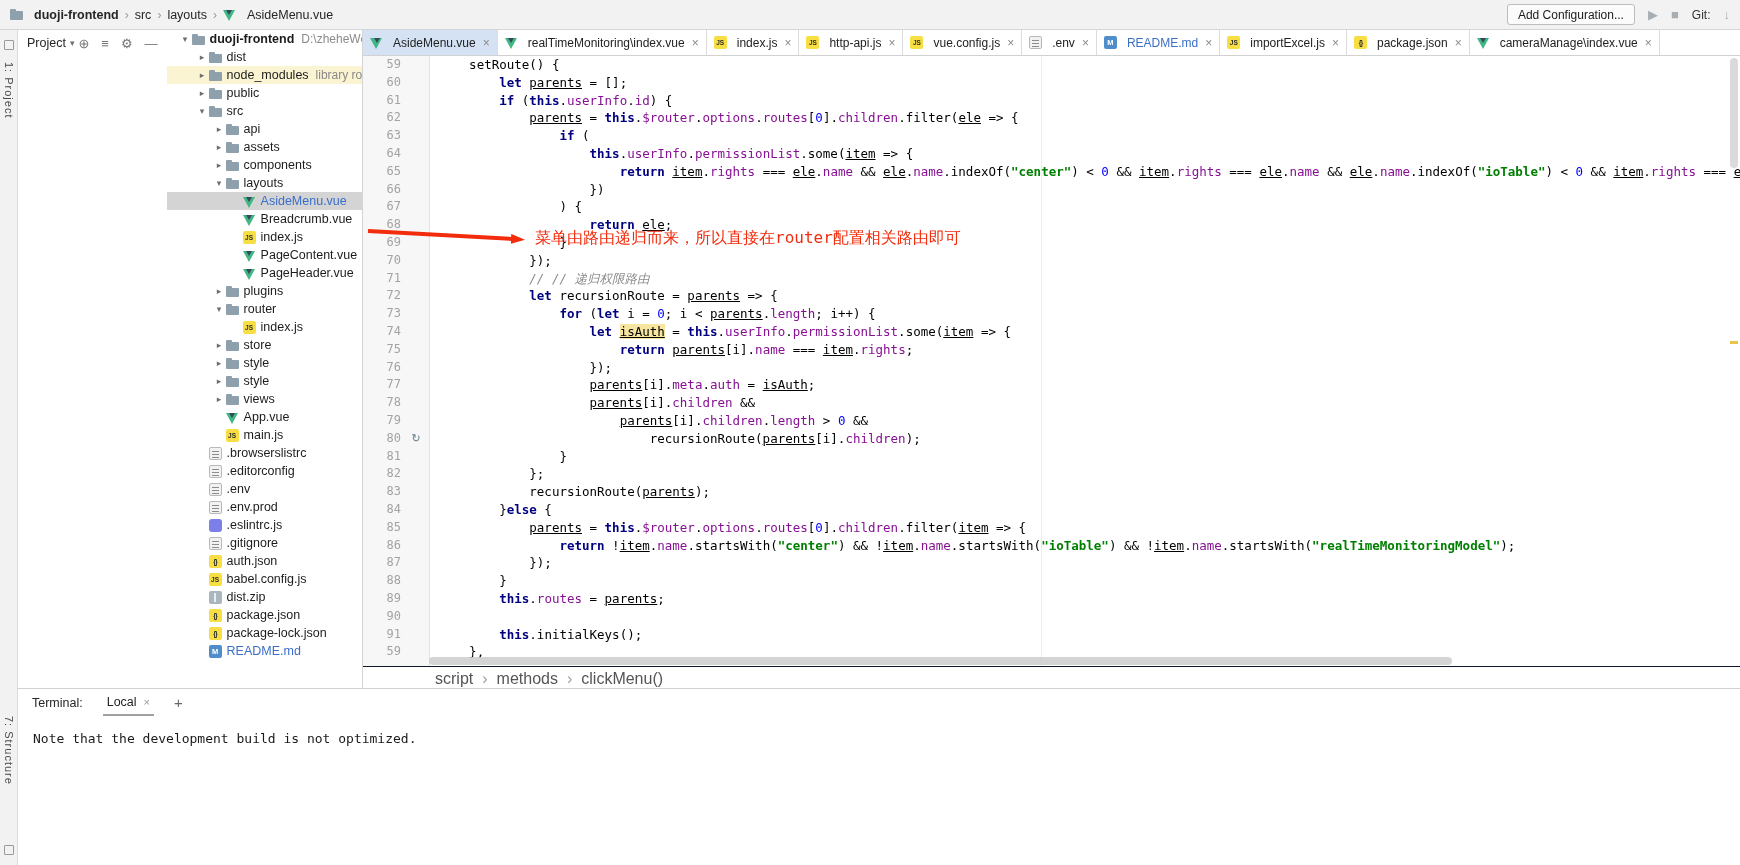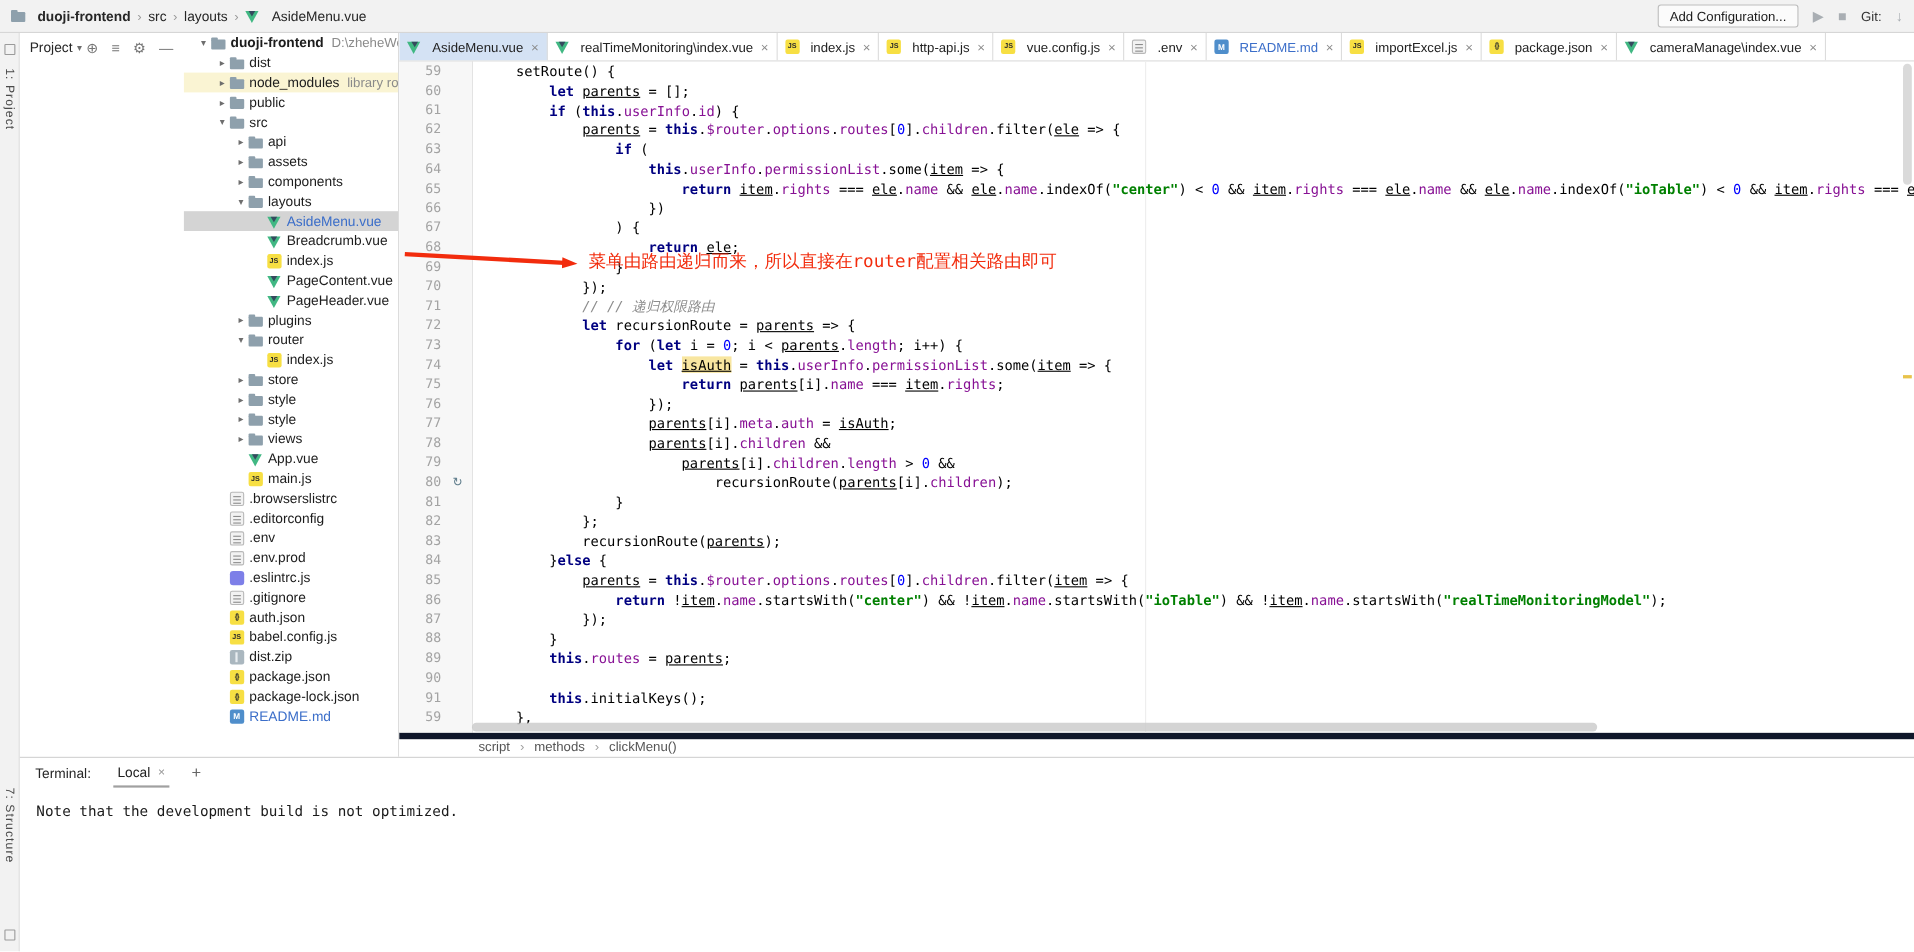--- a/index.html
+++ b/index.html
@@ -80,21 +80,21 @@
 
   .anno-svg{position:absolute;left:0;top:0;z-index:6;pointer-events:none}
   .anno-text{position:absolute;left:172px;top:172px;z-index:6;color:#f22c0d;font-size:16px;white-space:nowrap;pointer-events:none}
 
   .hscroll{position:absolute;left:66px;right:16px;bottom:1px;height:8px;z-index:7}
   .hthumb{position:absolute;left:0;width:79%;height:100%;background:#c9c9c9;border-radius:4px;opacity:.8}
   .vscroll{position:absolute;right:0;top:0;bottom:10px;width:12px;z-index:7}
   .vthumb{position:absolute;top:2px;right:2px;width:8px;height:110px;background:#cecece;border-radius:4px;opacity:.75}
   .stripe-mark{position:absolute;right:2px;top:285px;width:8px;height:3px;background:#e8c34b}
 
-  .ecrumbs{height:22px;flex:none;border-top:6px solid #0f172a;display:flex;align-items:flex-start;padding-left:72px;gap:9px;font-size:12px;color:#555;background:#fff}
+  .ecrumbs{height:22px;flex:none;border-top:1px solid #0f172a;display:flex;align-items:flex-end;padding-left:72px;gap:9px;font-size:16px;color:#555;background:#fff}
   .ecrumb-sep{color:#a0a0a0}
 
   
   .terminal{height:177px;flex:none;border-top:1px solid #d1d1d1;background:#fff;display:flex;flex-direction:column}
   .term-header{height:27px;flex:none;display:flex;align-items:center;padding-left:14px;font-size:12.5px;color:#262626;gap:20px}
   .term-tab{display:flex;align-items:center;gap:7px;height:100%;border-bottom:2px solid #a0a0a0;padding:0 4px;color:#222}
   .term-close{color:#9a9a9a;font-size:11px}
   .term-plus{color:#666;font-size:15px}
   .term-body{flex:1;padding:13px 0 0 15px;font-family:"DejaVu Sans Mono",monospace;font-size:13px;line-height:19px;color:#1a1a1a}
   .tk-tt{color:#1a1a1a}

